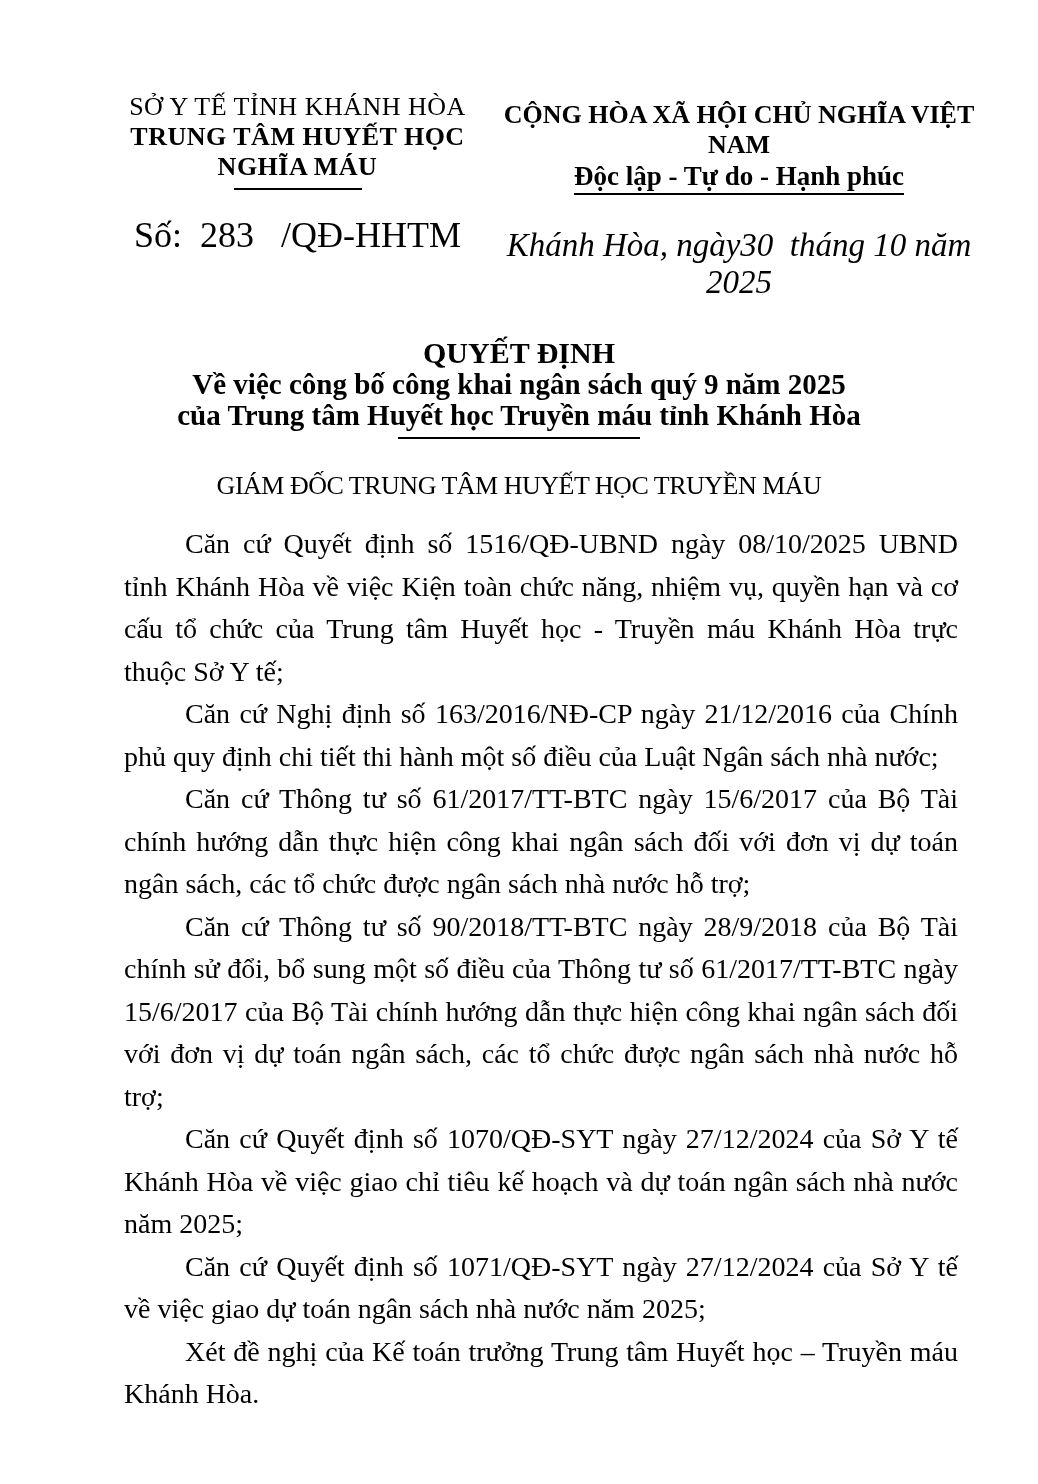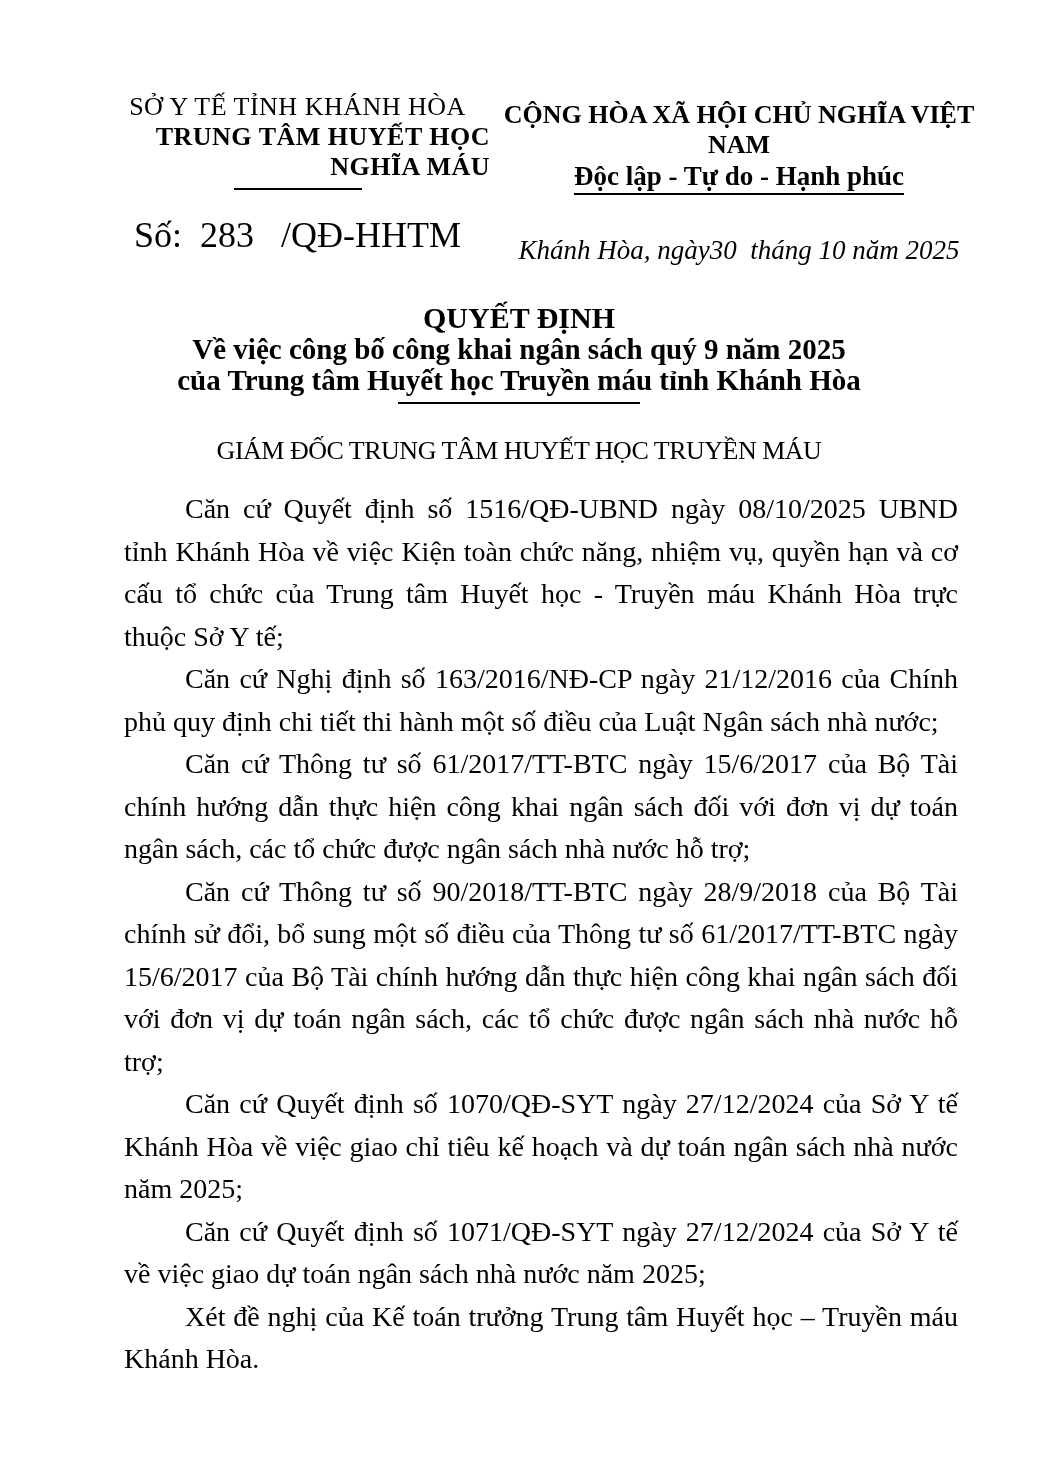--- a/index.html
+++ b/index.html
@@ -29,21 +29,20 @@
     font-size: 26px;
     line-height: 30px;
     letter-spacing: 0.5px;
   }
   .header-left .org-line2,
   .header-left .org-line3 {
     font-size: 26px;
     font-weight: bold;
     line-height: 30px;
     letter-spacing: 0.5px;
-    text-align: right;
   }
   .header-rule {
     width: 128px;
     border-top: 2px solid #000;
     margin: 6px auto 0 auto;
   }
   .doc-number {
     margin-top: 24px;
     font-size: 36px;
     white-space: pre-wrap;
@@ -60,22 +59,22 @@
   }
   .motto {
     display: inline-block;
     font-size: 27px;
     font-weight: bold;
     line-height: 32px;
     border-bottom: 2px solid #000;
     padding-bottom: 1px;
   }
   .date-line {
-    margin-top: 40px;
-    font-size: 27px;
+    margin-top: 32px;
+    font-size: 33px;
     font-style: italic;
     white-space: pre-wrap;
   }
   
   .title-block {
     margin-top: 36px;
     text-align: center;
   }
   .title-heading {
     font-size: 30px;

